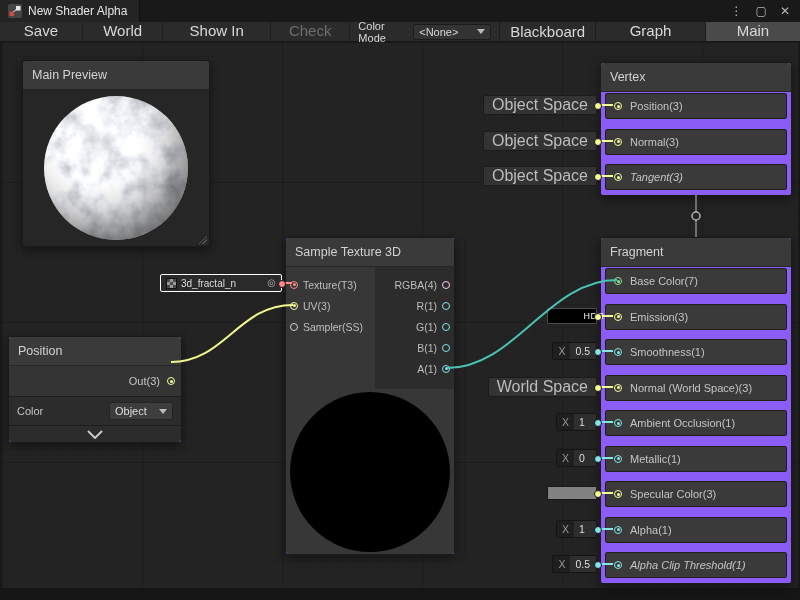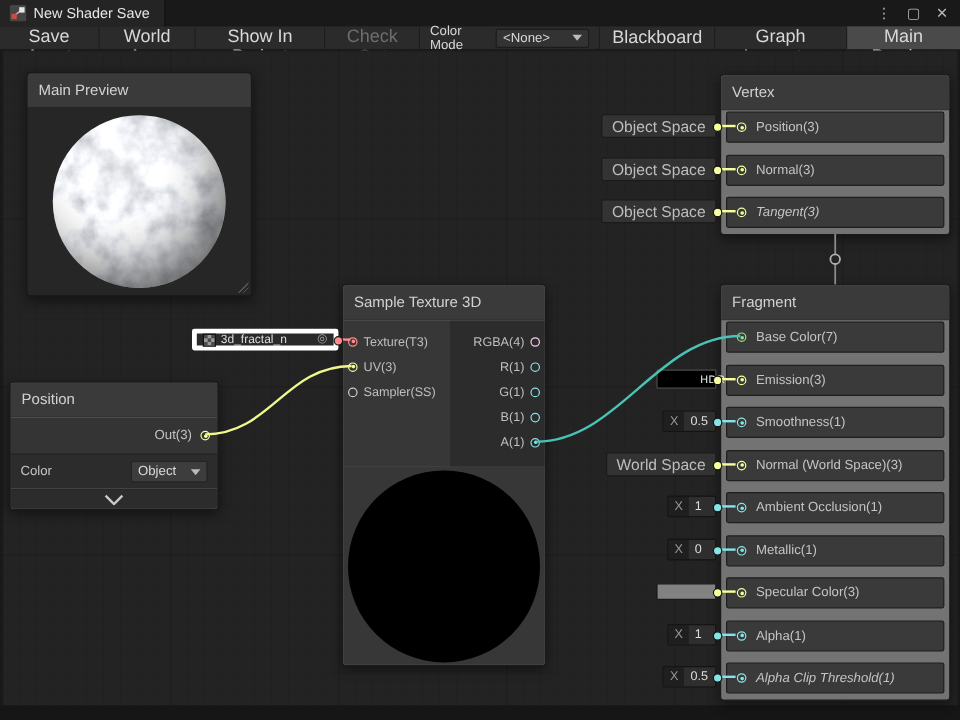--- a/index.html
+++ b/index.html
@@ -28,21 +28,21 @@
   .canvasbg{position:absolute;left:2px;top:42px;right:2px;bottom:12px;background-color:#232323;
     background-image:
       linear-gradient(rgba(0,0,0,.16) 1px,transparent 1px),
       linear-gradient(90deg,rgba(0,0,0,.16) 1px,transparent 1px),
       linear-gradient(rgba(0,0,0,.07) 1px,transparent 1px),
       linear-gradient(90deg,rgba(0,0,0,.07) 1px,transparent 1px);
     background-size:140px 140px,140px 140px,14px 14px,14px 14px;}
   .bottombar{position:absolute;left:0;right:0;bottom:0;height:12px;background:#161616;}
 
   
-  .node{position:absolute;background:#737373;border:1px solid #1a1a1a;border-radius:3px;box-shadow:0 3px 10px rgba(0,0,0,.45);z-index:10;}
+  .node{position:absolute;background:#8b5cf6;border:1px solid #1a1a1a;border-radius:3px;box-shadow:0 3px 10px rgba(0,0,0,.45);z-index:10;}
   .nhead{height:29px;background:#3a3a3a;border-bottom:1px solid #262626;display:flex;align-items:center;padding:0 9px;border-radius:3px 3px 0 0;cursor:move;}
   .nhead span{font-size:12.5px;color:#d2d2d2;}
   .nbody{padding:1px 4px 5px;}
 
   
   .srow{display:flex;align-items:center;gap:8px;height:26px;background:#3a3a3a;border:1px solid #1f1f1f;border-radius:2px;padding:0 8px;margin-bottom:9.5px;}
   .srow:last-child{margin-bottom:0;font-style:italic;}
   .rlabel{font-size:11px;color:#c4c4c4;white-space:nowrap;}
 
   
@@ -65,27 +65,27 @@
   .dropdown{display:flex;align-items:center;justify-content:space-between;width:64px;height:18px;padding:0 5px;background:#3d3d3d;border:1px solid #242424;border-radius:2px;color:#dddddd;font-size:11px;cursor:pointer;}
   .collapse{height:17px;display:flex;align-items:center;justify-content:center;background:#2c2c2c;border-top:1px solid #1d1d1d;border-radius:0 0 3px 3px;cursor:pointer;}
 
   
   .panel{position:absolute;left:22px;top:60px;width:188px;background:#262626;border:1px solid #191919;border-radius:3px;box-shadow:0 3px 10px rgba(0,0,0,.45);z-index:10;}
   .pbody{height:156px;display:flex;align-items:center;justify-content:center;position:relative;}
   .grip{position:absolute;right:2px;bottom:2px;width:9px;height:9px;background:linear-gradient(135deg,transparent 0 50%,#555 50% 58%,transparent 58% 72%,#555 72% 80%,transparent 80%);cursor:nwse-resize;}
 
   
   .extctl{position:absolute;right:203px;z-index:20;}
-  .pill{height:20px;display:flex;align-items:center;padding:0 8px;background:#333333;border:1px solid #1b1b1b;border-radius:2px;color:#bdbdbd;font-size:13px;white-space:nowrap;cursor:pointer;}
+  .pill{height:20px;display:flex;align-items:center;padding:0 8px;background:#333333;border:1px solid #1b1b1b;border-radius:2px;color:#bdbdbd;font-size:16px;white-space:nowrap;cursor:pointer;}
   .ffield{height:18px;display:flex;align-items:stretch;border:1px solid #141414;border-radius:2px;overflow:hidden;cursor:text;}
   .ffield .xlab{background:#1f1f1f;color:#999;font-size:10.5px;padding:0 5px;display:flex;align-items:center;}
   .ffield .xval{background:#2e2e2e;color:#ddd;font-size:10.5px;padding:0 6px 0 5px;display:flex;align-items:center;min-width:22px;}
   .hdrswatch{width:50px;height:16px;background:#000;border:1px solid #4a4a4a;border-radius:1px;display:flex;align-items:center;justify-content:center;color:#f0f0f0;font-size:9px;letter-spacing:.5px;cursor:pointer;}
   .colswatch{width:50px;height:14px;border:1px solid #1a1a1a;border-radius:1px;cursor:pointer;}
-  .texfield{position:absolute;left:160px;top:274px;width:122px;height:18px;display:flex;align-items:center;gap:4px;padding:0 5px;background:#2a2a2a;border:4px solid #ffffff;border-radius:2px;z-index:20;cursor:pointer;}
+  .texfield{position:absolute;left:160px;top:274px;width:122px;height:18px;display:flex;align-items:center;gap:4px;padding:0 5px;background:#2a2a2a;border:1px solid #ffffff;border-radius:2px;z-index:20;cursor:pointer;}
   .texicon{width:11px;height:11px;flex:none;background:repeating-conic-gradient(#9a9a9a 0 25%,#4a4a4a 0 50%);background-size:6px 6px;border:1px solid #111;}
   .texname{font-size:10px;color:#dddddd;white-space:nowrap;overflow:hidden;flex:1;}
   .picker{font-size:10px;color:#aaaaaa;flex:none;line-height:1;}
 
   
   .stub{position:absolute;height:2px;z-index:30;}
   .stub::before{content:'';position:absolute;left:-3px;top:-2px;width:6px;height:6px;border-radius:50%;background:inherit;border:1px solid #141414;}
 
   svg.wires{position:absolute;left:0;top:0;z-index:40;pointer-events:none;}
 </style>
@@ -95,21 +95,21 @@
 <div class="stage">
 
   <div class="titlebar">
     <div class="wtab">
       <svg width="14" height="14" viewBox="0 0 14 14">
         <rect x="0" y="0" width="14" height="14" rx="2" fill="#454545"></rect>
         <path d="M4 9 L9 5" stroke="#bbbbbb" stroke-width="1.2"></path>
         <rect x="1.5" y="7.5" width="4.5" height="4.5" fill="#c84b44"></rect>
         <rect x="8" y="2" width="4.5" height="4.5" fill="#e8e8e8"></rect>
       </svg>
-      <span>New Shader Save</span>
+      <span>New Shader Alpha</span>
     </div>
     <div class="wctrl">
       <span>⋮</span>
       <span>▢</span>
       <span>✕</span>
     </div>
   </div>
 
   <div class="toolbar">
     <button class="tbtn">Save Asset</button>
@@ -266,21 +266,21 @@
           <span>A(1)</span>
           <span class="port connected p-cyan"></span>
         </div>
       </div>
     </div>
     <div class="npreview">
       <div class="blackball"></div>
     </div>
   </div>
 
-  <div class="node" style="left:8px;top:318px;width:174px;">
+  <div class="node" style="left:8px;top:336px;width:174px;">
     <div class="nhead">
       <span>Position</span>
     </div>
     <div class="outrow">
       <span class="rlabel">Out(3)</span>
       <span class="port connected p-yellow"></span>
     </div>
     <div class="ctlrow">
       <span class="clabel">Color</span>
       <div class="dropdown">

